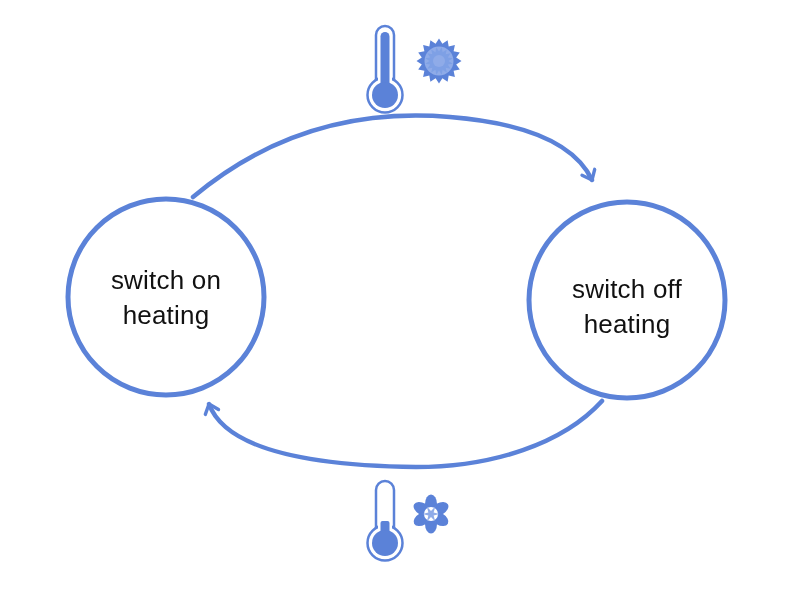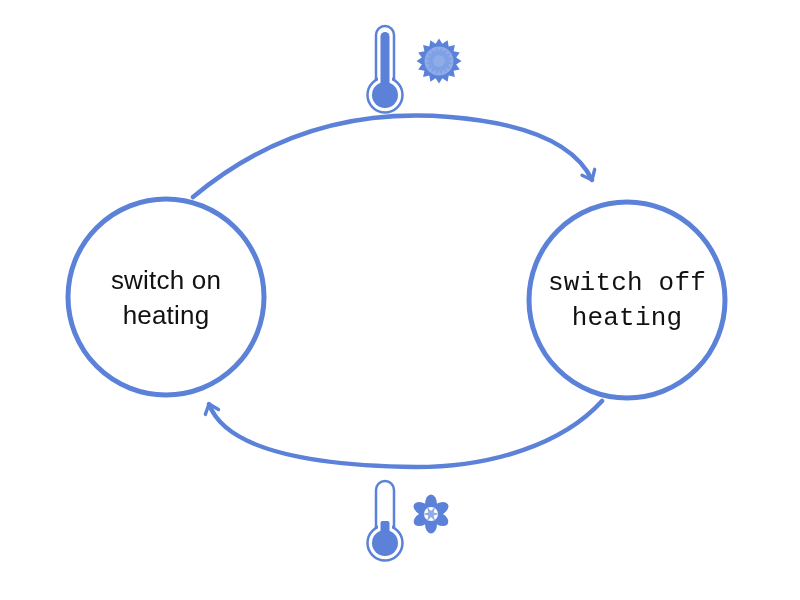--- a/index.html
+++ b/index.html
@@ -17,21 +17,21 @@
     display: flex;
     align-items: center;
     justify-content: center;
     text-align: center;
     color: #111111;
     font-size: 26px;
     line-height: 35px;
     letter-spacing: 0.2px;
   }
   .state-label.on  { left: 86px;  top: 210px; width: 160px; height: 175px; }
-  .state-label.off { left: 547px; top: 213px; width: 160px; height: 175px; font-family: Liberation Mono, monospace; }
+  .state-label.off { left: 547px; top: 219px; width: 160px; height: 175px; }
 </style>
 </head>
 <body>
 
 <div class="canvas">
 
   <svg class="diagram" width="800" height="600" viewBox="0 0 800 600">
     <defs>
       <marker id="arrowV" viewBox="-11 -9 14 18" refX="0" refY="0" markerWidth="14" markerHeight="18" orient="auto" markerUnits="userSpaceOnUse">
         <path d="M -8.5 -7 L 0 0 L -8.5 7" fill="none" stroke="#5b82d8" stroke-width="3.4" stroke-linecap="round" stroke-linejoin="round"></path>

